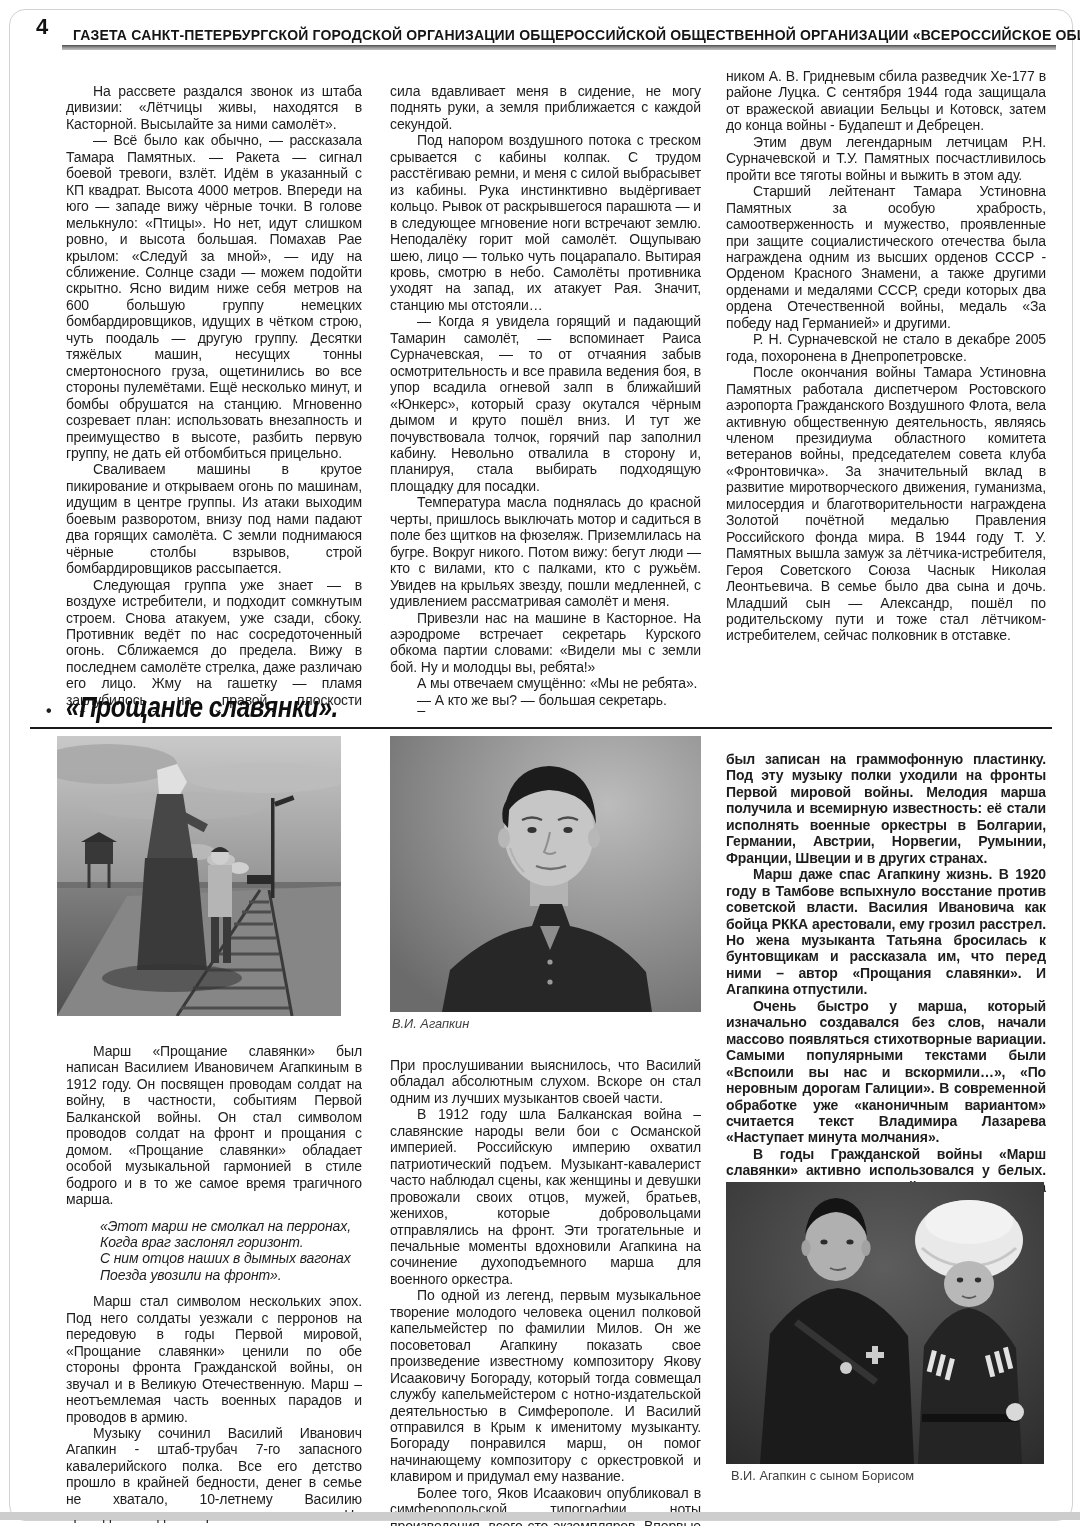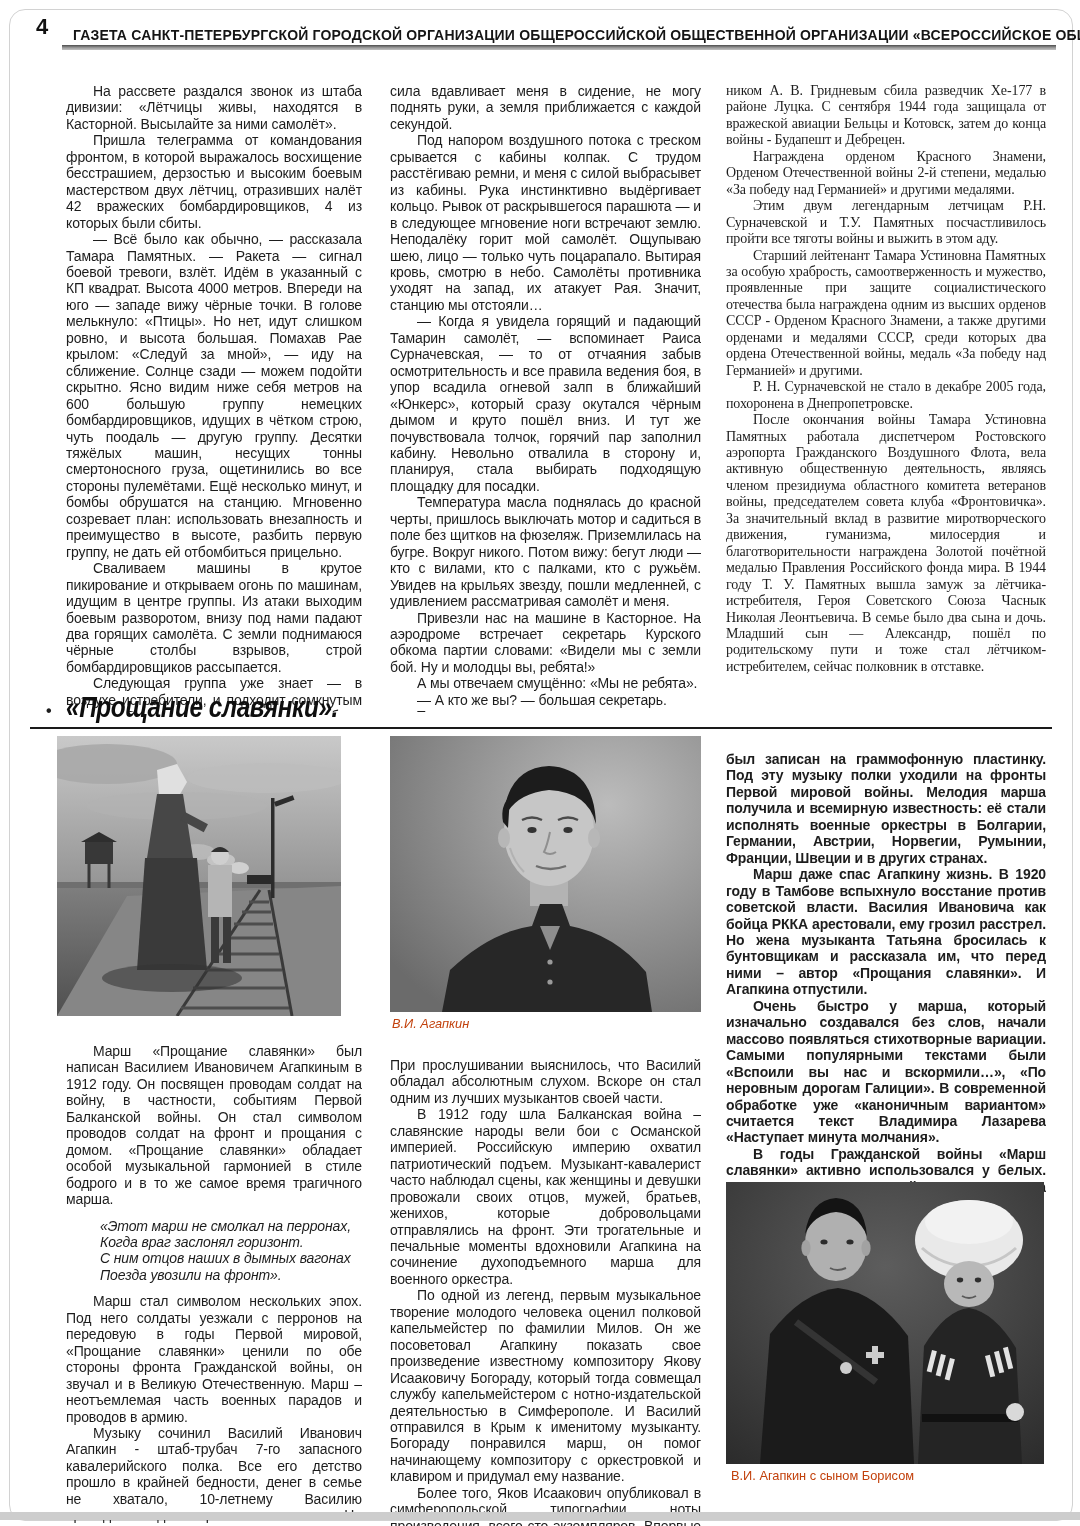--- a/index.html
+++ b/index.html
@@ -21,77 +21,75 @@
     background:linear-gradient(#4c4c4c,#9b9b9b 55%,#c2c2c2);}
   
   .txt{
     text-align:justify;font-size:14px;line-height:16.45px;letter-spacing:-.12px;
     overflow:hidden;color:#1d1d1d;margin-top:19px;
   }
   .txt p{margin:0;text-indent:27px;}
   .txt p.ni{text-indent:0;}
   .tc1{position:absolute;left:66px;top:64px;width:296px;height:629px;}
   .tc2{position:absolute;left:390px;top:64px;width:311px;height:629px;}
-  .tc3{position:absolute;left:726px;top:64px;width:320px;height:629px;font-family:Liberation Serif, serif;}
+  .tc3{position:absolute;left:726px;top:49px;width:320px;height:629px;}
   
   .hl-dot{position:absolute;left:46px;top:702px;font-size:16px;font-weight:bold;}
   .hl{
     position:absolute;left:66px;top:691px;font-size:29px;font-weight:bold;font-style:italic;
     transform:scaleX(.84);transform-origin:left center;letter-spacing:-.5px;color:#0e0e0e;
     white-space:nowrap;
   }
   .rule2{position:absolute;left:30px;top:727px;width:1022px;height:2px;background:#1a1a1a;}
   
   .lc1{position:absolute;left:66px;top:1024px;width:296px;height:492px;}
   .lc2{position:absolute;left:390px;top:1038px;width:311px;height:478px;}
   .lc3{position:absolute;left:726px;top:732px;width:320px;height:447px;font-weight:bold;}
   .quote{margin:10px 0 10px 34px;font-style:italic;}
   .quote div{text-indent:0;}
   
   .img{position:absolute;overflow:hidden;background:#8a8a8a;}
   .img svg{display:block;}
   .painting{left:57px;top:736px;width:284px;height:280px;}
   .portrait{left:390px;top:736px;width:311px;height:276px;}
   .photo2{left:726px;top:1182px;width:318px;height:282px;}
-  .cap{position:absolute;font-size:12.8px;color:#c2410c;}
+  .cap{position:absolute;font-size:12.8px;color:#404040;}
   .cap1{left:392px;top:1016px;font-style:italic;}
   .cap2{left:731px;top:1468px;}
   .bband{position:absolute;left:0;top:1512px;width:1080px;height:8px;background:#cdcdcd;}
 </style>
 </head>
 <body>
 
 <div class="page">
   <div class="scan-frame"></div>
 
   <div class="hdr-num">4</div>
   <div class="hdr-title">ГАЗЕТА САНКТ-ПЕТЕРБУРГСКОЙ ГОРОДСКОЙ ОРГАНИЗАЦИИ ОБЩЕРОССИЙСКОЙ ОБЩЕСТВЕННОЙ ОРГАНИЗАЦИИ «ВСЕРОССИЙСКОЕ ОБЩЕСТВО ИНВАЛИДОВ»</div>
   <div class="hdr-rule"></div>
 
   <div class="txt tc1">
     <p>На рассвете раздался звонок из штаба дивизии: «Лётчицы живы, находятся в Касторной. Высылайте за ними самолёт».</p>
-    <p>Пришла телеграмма от командования фронтом, в которой выражалось восхищение бесстрашием, дерзостью и высоким боевым мастерством двух лётчиц, отразивших налёт 42 вражеских бомбардировщиков, 4 из которых были сбиты.</p>
     <p>— Всё было как обычно, — рассказала Тамара Памятных. — Ракета — сигнал боевой тревоги, взлёт. Идём в указанный с КП квадрат. Высота 4000 метров. Впереди на юго — западе вижу чёрные точки. В голове мелькнуло: «Птицы». Но нет, идут слишком ровно, и высота большая. Помахав Рае крылом: «Следуй за мной», — иду на сближение. Солнце сзади — можем подойти скрытно. Ясно видим ниже себя метров на 600 большую группу немецких бомбардировщиков, идущих в чётком строю, чуть поодаль — другую группу. Десятки тяжёлых машин, несущих тонны смертоносного груза, ощетинились во все стороны пулемётами. Ещё несколько минут, и бомбы обрушатся на станцию. Мгновенно созревает план: использовать внезапность и преимущество в высоте, разбить первую группу, не дать ей отбомбиться прицельно.</p>
     <p>Сваливаем машины в крутое пикирование и открываем огонь по машинам, идущим в центре группы. Из атаки выходим боевым разворотом, внизу под нами падают два горящих самолёта. С земли поднимаюся чёрные столбы взрывов, строй бомбардировщиков рассыпается.</p>
     <p>Следующая группа уже знает — в воздухе истребители, и подходит сомкнутым строем. Снова атакуем, уже сзади, сбоку. Противник ведёт по нас сосредоточенный огонь. Сближаемся до предела. Вижу в последнем самолёте стрелка, даже различаю его лицо. Жму на гашетку — пламя заклубилось на правой плоскости «Юнкерса». Вдруг мой самолёт, вздрогнув, резко переворачивается и, бешено вращаясь, стремительно несётся к земле. Пытаюсь открыть кабину, расстегнуть ремни, но огромная</p>
   </div>
   <div class="txt tc2">
     <p class="ni">сила вдавливает меня в сидение, не могу поднять руки, а земля приближается с каждой секундой.</p>
     <p>Под напором воздушного потока с треском срывается с кабины колпак. С трудом расстёгиваю ремни, и меня с силой выбрасывет из кабины. Рука инстинктивно выдёргивает кольцо. Рывок от раскрывшегося парашюта — и в следующее мгновение ноги встречают землю. Неподалёку горит мой самолёт. Ощупываю шею, лицо — только чуть поцарапало. Вытирая кровь, смотрю в небо. Самолёты противника уходят на запад, их атакует Рая. Значит, станцию мы отстояли…</p>
     <p>— Когда я увидела горящий и падающий Тамарин самолёт, — вспоминает Раиса Сурначевская, — то от отчаяния забыв осмотрительность и все правила ведения боя, в упор всадила огневой залп в ближайший «Юнкерс», который сразу окутался чёрным дымом и круто пошёл вниз. И тут же почувствовала толчок, горячий пар заполнил кабину. Невольно отвалила в сторону и, планируя, стала выбирать подходящую площадку для посадки.</p>
     <p>Температура масла поднялась до красной черты, пришлось выключать мотор и садиться в поле без щитков на фюзеляж. Приземлилась на бугре. Вокруг никого. Потом вижу: бегут люди — кто с вилами, кто с палками, кто с ружьём. Увидев на крыльях звезду, пошли медленней, с удивлением рассматривая самолёт и меня.</p>
     <p>Привезли нас на машине в Касторное. На аэродроме встречает секретарь Курского обкома партии словами: «Видели мы с земли бой. Ну и молодцы вы, ребята!»</p>
     <p>А мы отвечаем смущённо: «Мы не ребята».</p>
     <p>— А кто же вы? — большая секретарь.</p>
     <p>Тут мы шлемы сняли, волосы рассыпались… Они все даже рты раскрыли: «Да ведь это девчонки!..»</p>
     <p>Лейтенант, старший летчик Раиса Сурначевская с ноября 1943 года до окончания войны защищала от вражеской авиации важные военные объекты Киева, переправы через Днепр, участвовала в Корсунь-Шевченковской операции, прикрывала железнодорожные станции и объекты района Житомира. В мае 1944 года в паре с подполков-</p>
   </div>
   <div class="txt tc3">
     <p class="ni">ником А. В. Гридневым сбила разведчик Хе-177 в районе Луцка. С сентября 1944 года защищала от вражеской авиации Бельцы и Котовск, затем до конца войны - Будапешт и Дебрецен.</p>
-    <p>Награждена орденом Красного Знамени, Орденом Отечественной войны 2-й степени, медалью «За победу над Германией» и другими медалями.</p>
     <p>Этим двум легендарным летчицам Р.Н. Сурначевской и Т.У. Памятных посчастливилось пройти все тяготы войны и выжить в этом аду.</p>
     <p>Старший лейтенант Тамара Устиновна Памятных за особую храбрость, самоотверженность и мужество, проявленные при защите социалистического отечества была награждена одним из высших орденов СССР - Орденом Красного Знамени, а также другими орденами и медалями СССР, среди которых два ордена Отечественной войны, медаль «За победу над Германией» и другими.</p>
     <p>Р. Н. Сурначевской не стало в декабре 2005 года, похоронена в Днепропетровске.</p>
     <p>После окончания войны Тамара Устиновна Памятных работала диспетчером Ростовского аэропорта Гражданского Воздушного Флота, вела активную общественную деятельность, являясь членом президиума областного комитета ветеранов войны, председателем совета клуба «Фронтовичка». За значительный вклад в развитие миротворческого движения, гуманизма, милосердия и благотворительности награждена Золотой почётной медалью Правления Российского фонда мира. В 1944 году Т. У. Памятных вышла замуж за лётчика-истребителя, Героя Советского Союза Часнык Николая Леонтьевича. В семье было два сына и дочь. Младший сын — Александр, пошёл по родительскому пути и тоже стал лётчиком-истребителем, сейчас полковник в отставке.</p>
 
   </div>
 
   <div class="hl-dot">•</div>
   <div class="hl">«Прощание славянки».</div>
   <div class="rule2"></div>

